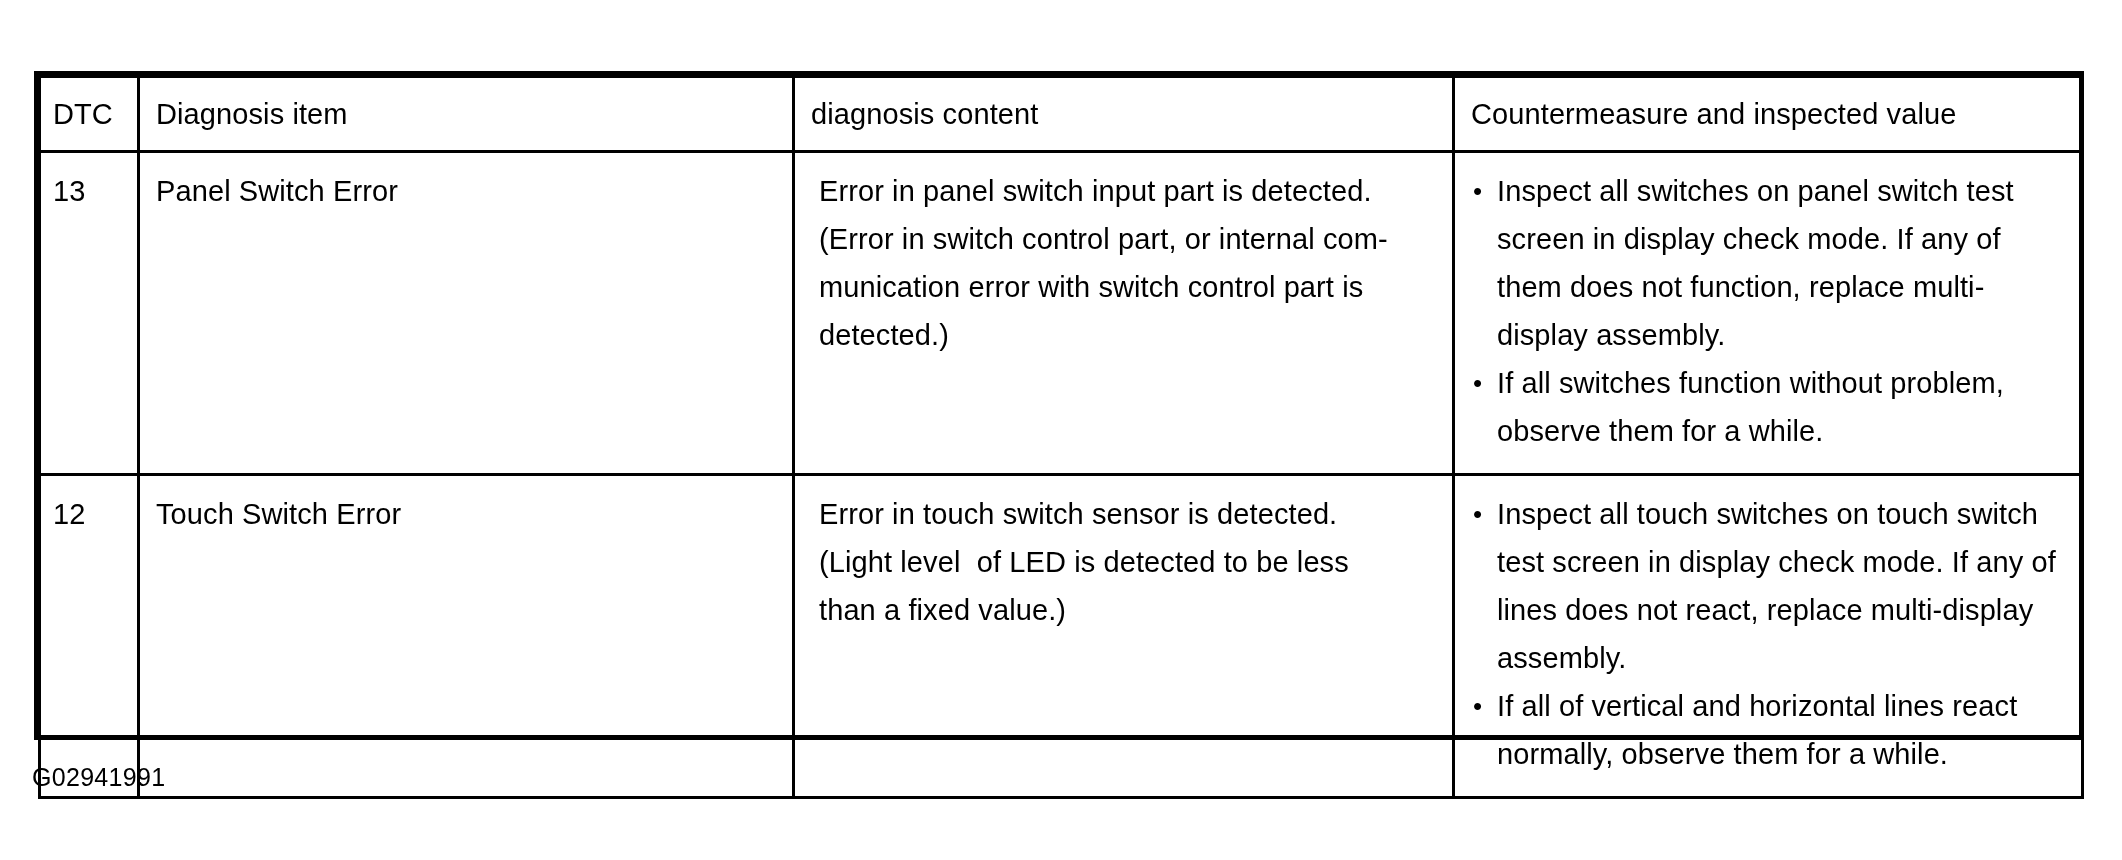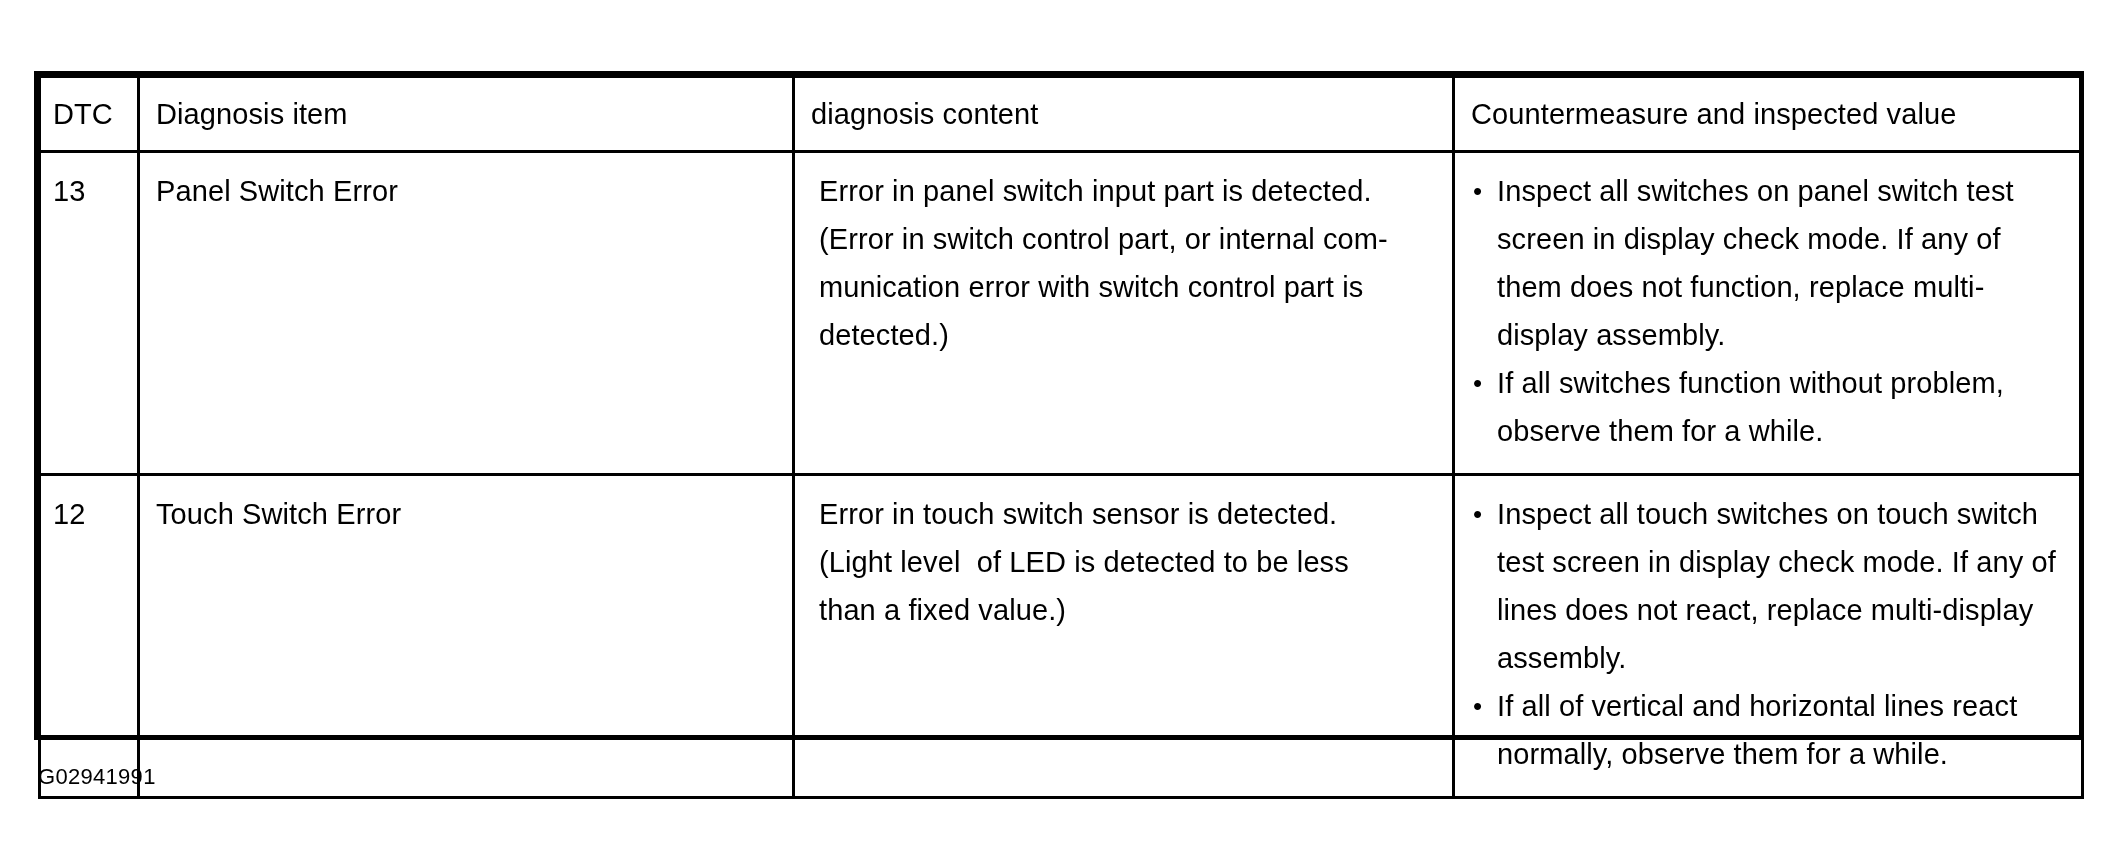--- a/index.html
+++ b/index.html
@@ -100,23 +100,23 @@
     line-height: 48px;
   }
 
   .text-block {
     white-space: pre-wrap;
     margin-left: 8px;
   }
 
   .caption {
     position: absolute;
-    left: 38px;
+    left: 32px;
     top: 762px;
-    font-size: 22px;
+    font-size: 25px;
     line-height: 30px;
     letter-spacing: 0.3px;
   }
 </style>
 </head>
 <body>
 
 <div class="page">
 
   <table class="dtc-table">

